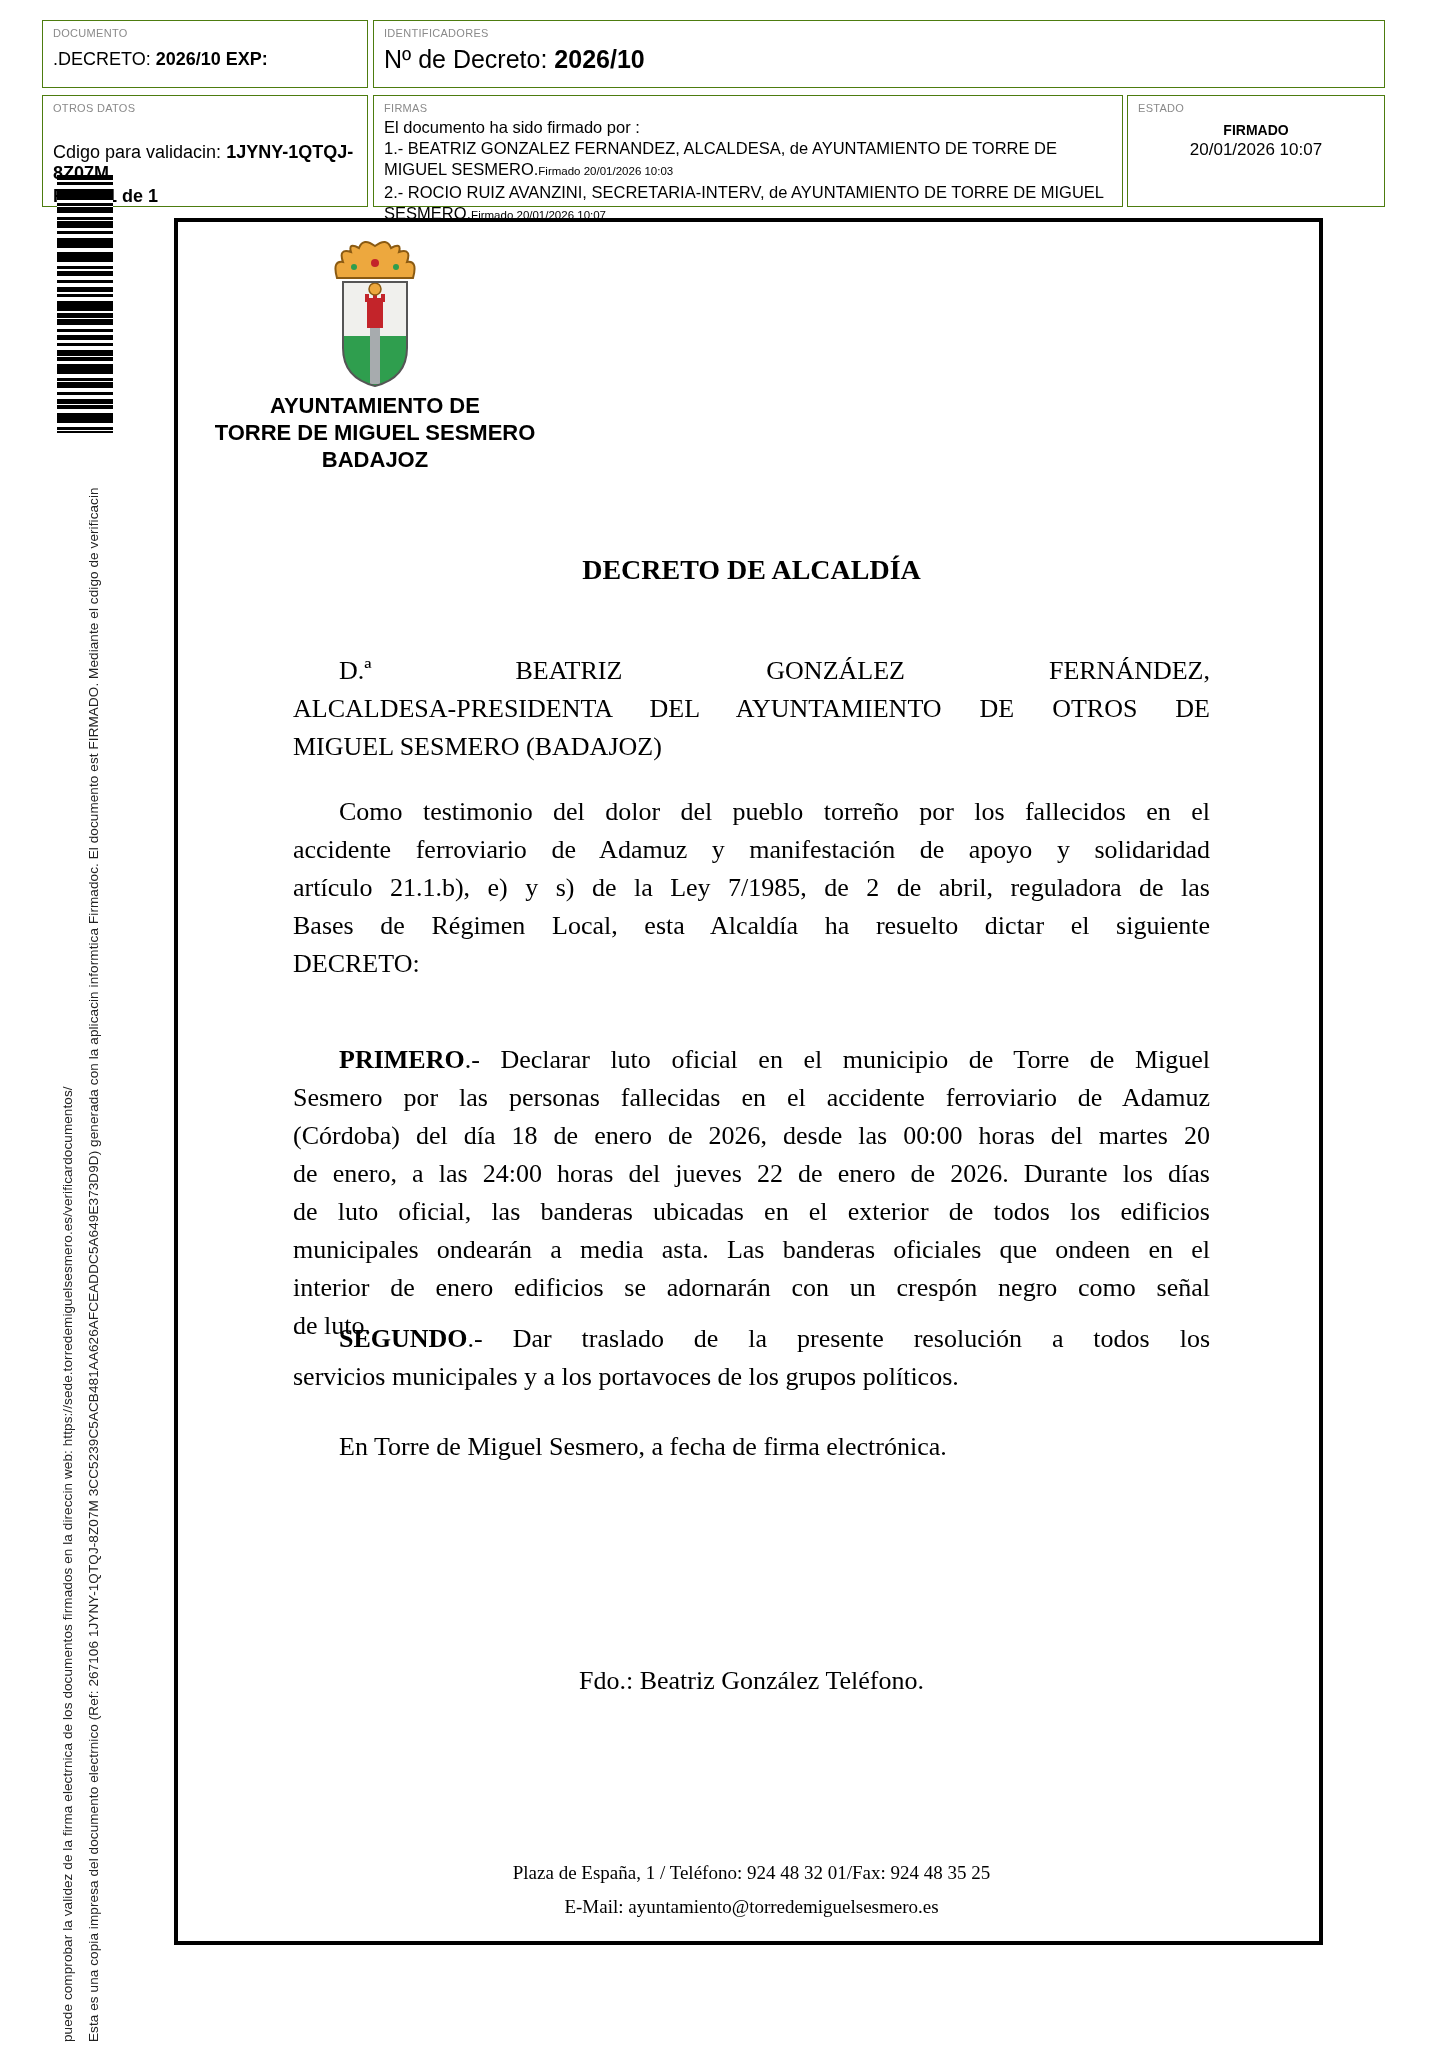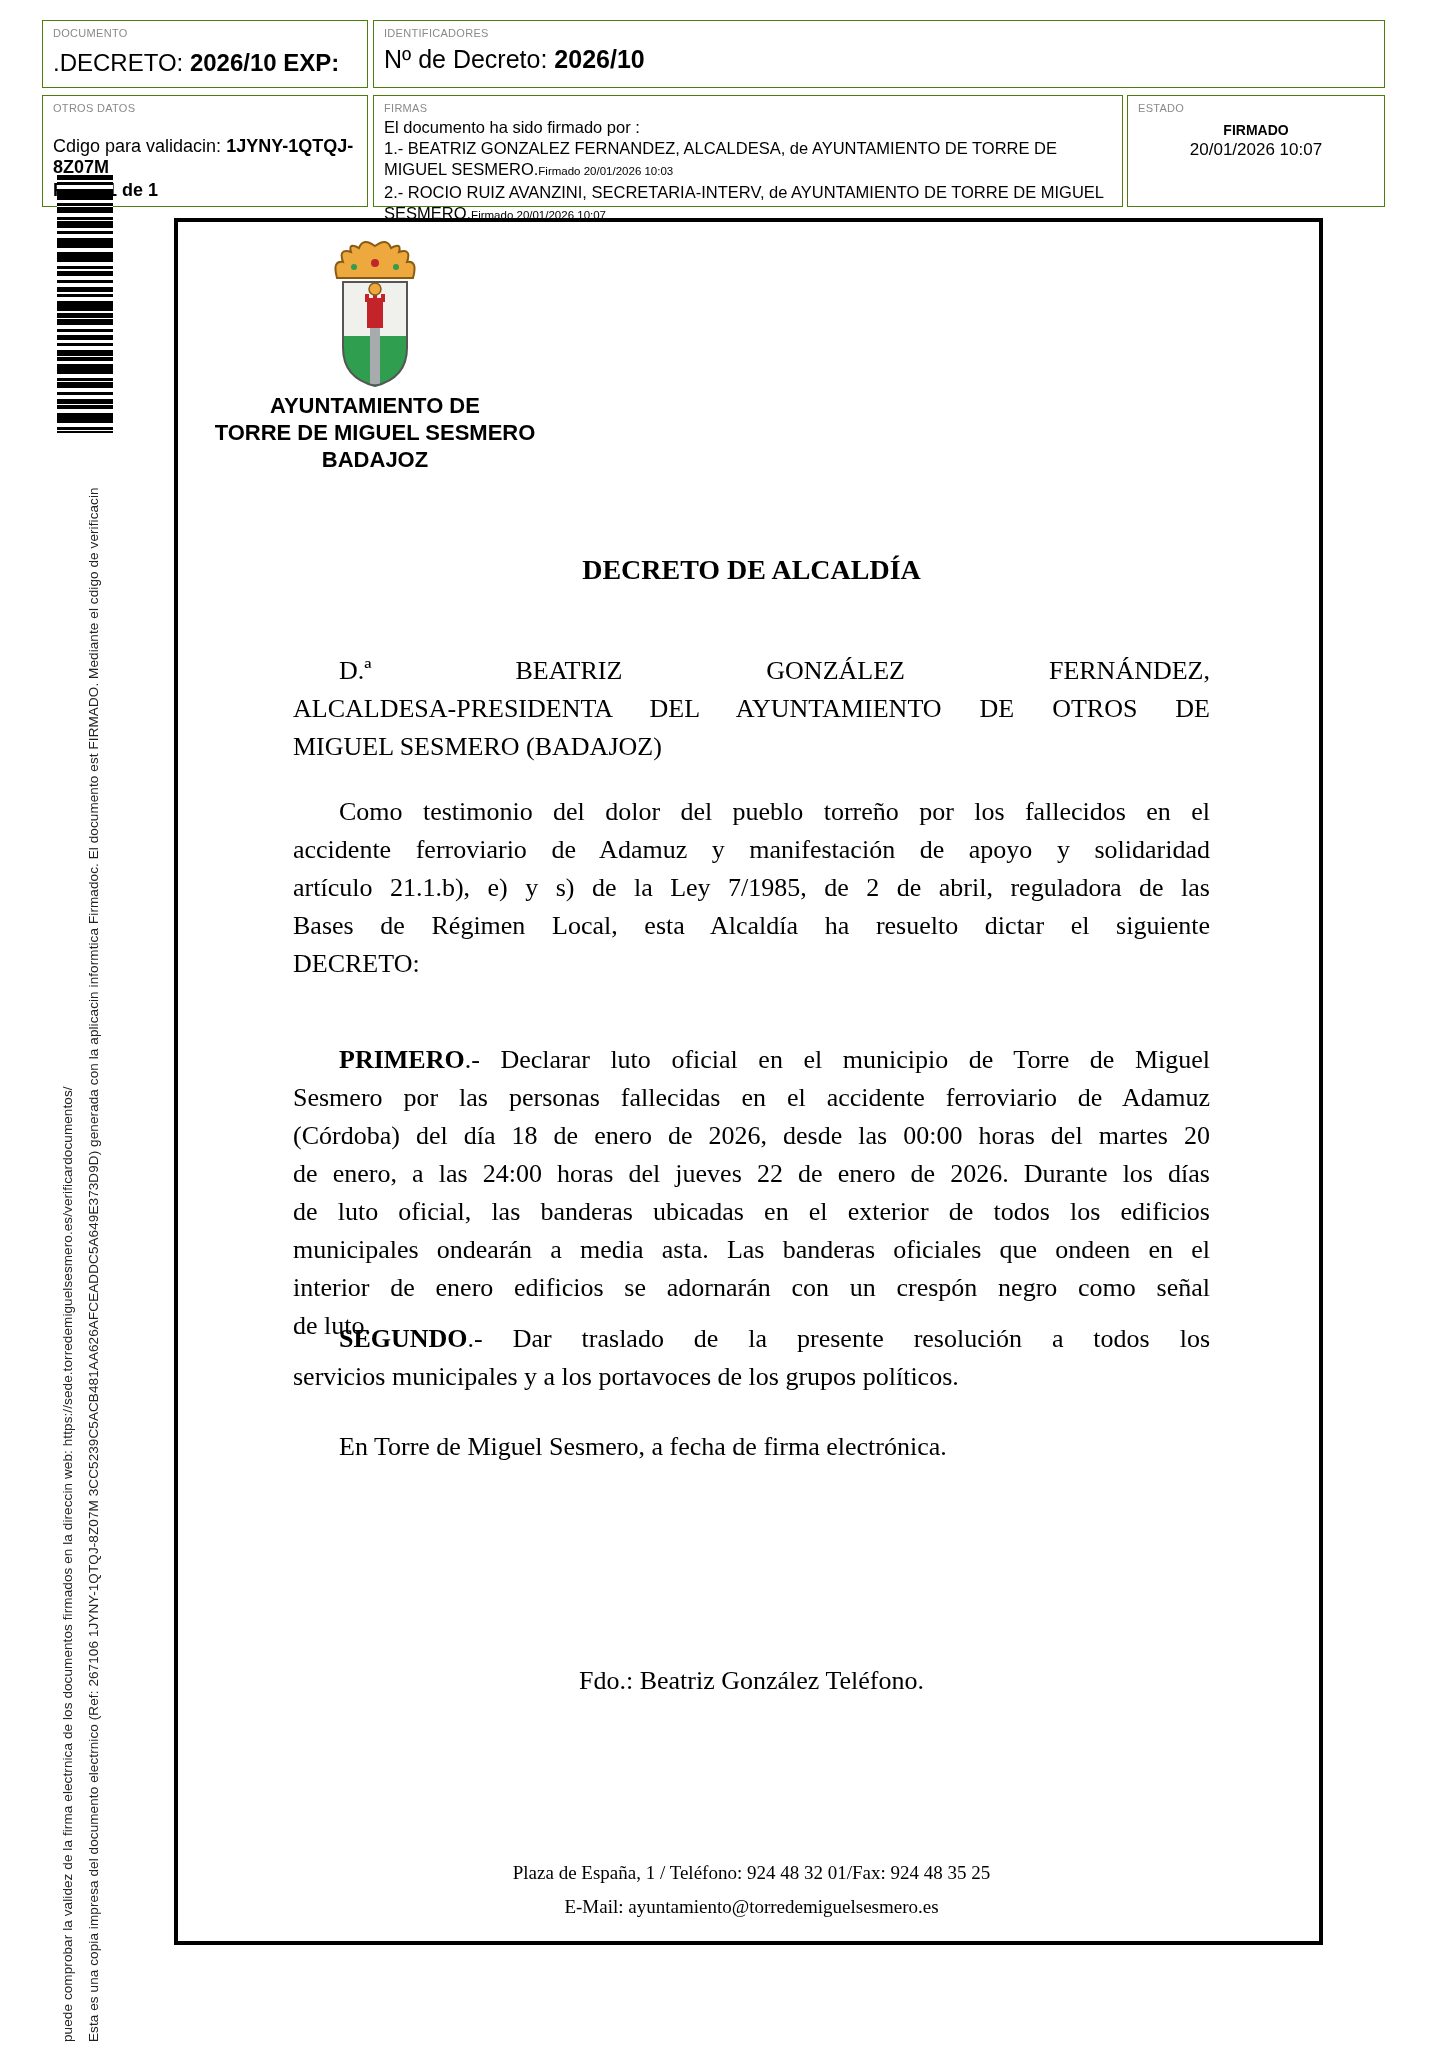--- a/index.html
+++ b/index.html
@@ -1,25 +1,25 @@
 <!DOCTYPE html>
 <html><head>
 <meta charset="utf-8">
 <style>
   html,body{margin:0;padding:0;background:#ffffff;}
   body{position:relative;width:1448px;height:2048px;font-family:"Liberation Sans",sans-serif;color:#000;overflow:hidden;}
 
   
   .hbox{position:absolute;border:1px solid #4d7c0f;background:#fff;box-sizing:border-box;padding:6px 10px;}
   .hlabel{font-size:11px;color:#8a8a8a;letter-spacing:.3px;}
-  .docval{margin-top:10px;font-size:24px;}
+  .docval{margin-top:10px;font-size:18px;}
   .docval b{font-weight:bold;}
   .identval{margin-top:6px;font-size:25px;}
   .identval b{font-weight:bold;}
-  .otros1{margin-top:22px;font-size:18px;}
+  .otros1{margin-top:28px;font-size:18px;}
   .otros1 b{font-weight:bold;}
   .otros2{font-size:18px;font-weight:bold;margin-top:2px;}
   .firmas-body{margin-top:3px;font-size:16.5px;line-height:21px;}
   .stamp{font-size:11.5px;}
   .estado-status{margin-top:8px;text-align:center;font-size:14px;font-weight:bold;}
   .estado-date{text-align:center;font-size:17px;margin-top:2px;}
 
   
   .barcode{position:absolute;left:57px;top:175px;width:56px;height:258px;background-color:#fff;
     background-image:

